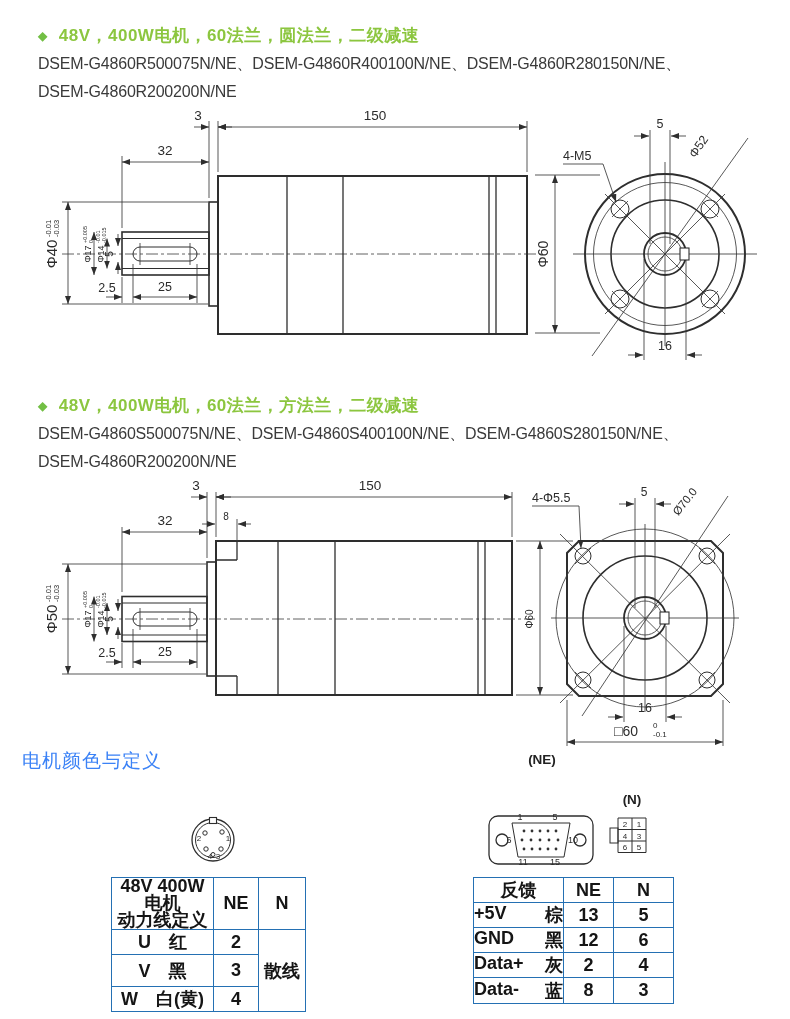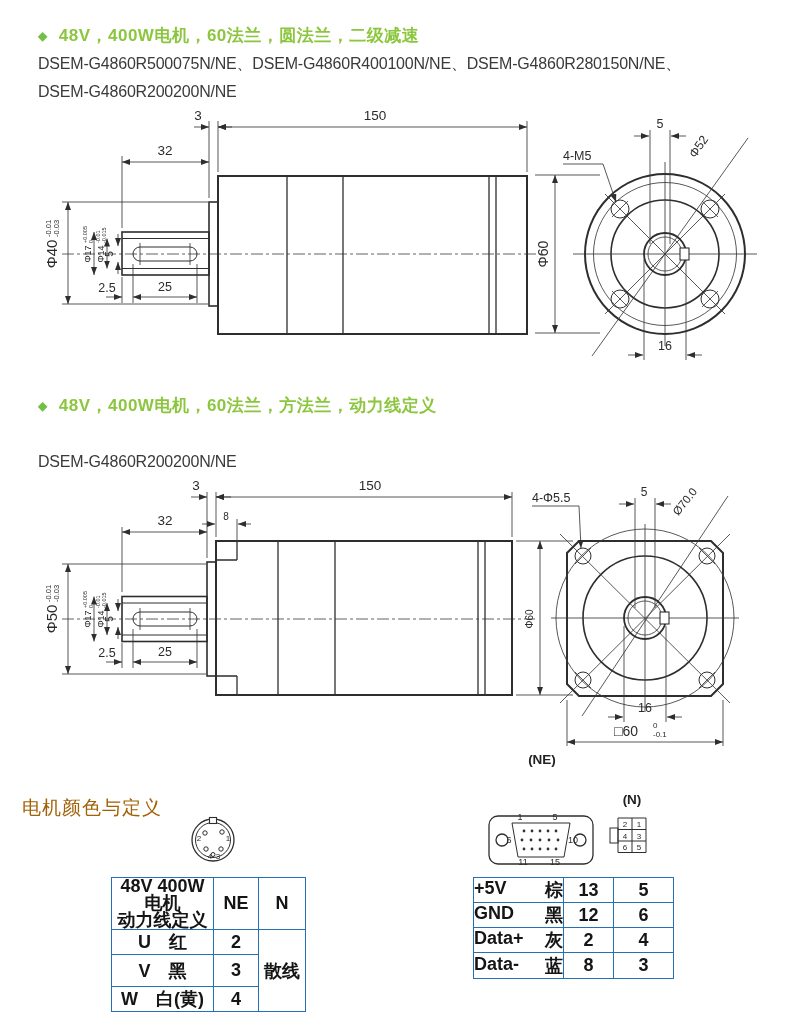--- a/index.html
+++ b/index.html
@@ -3,21 +3,21 @@
 <meta charset="utf-8">
 <style>
   html,body{margin:0;padding:0;background:#fff;}
   .page{position:relative;width:790px;height:1019px;background:#fff;overflow:hidden;
         font-family:"Liberation Sans",sans-serif;}
   .abs{position:absolute;}
   .green-heading{display:flex;align-items:center;gap:11px;color:#8CC63F;
         font-size:17px;font-weight:600;letter-spacing:0.5px;}
   .diamond{color:#72BF44;font-size:12px;line-height:1;}
   .models{color:#3a3a3a;font-size:16px;line-height:28px;font-weight:500;letter-spacing:-0.2px;}
-  .sec-title{color:#a16207;font-size:19px;font-weight:500;letter-spacing:1px;margin-top:47px;}
+  .sec-title{color:#3b82f6;font-size:19px;font-weight:500;letter-spacing:1px;}
   .conn-label{color:#222;font-size:13.5px;font-weight:600;text-align:center;}
 
   svg text{font-family:"Liberation Sans",sans-serif;fill:#2b2b2b;}
   .t{stroke:#2e2e2e;stroke-width:2;fill:none;}
   .t6{stroke:#2e2e2e;stroke-width:1.6;fill:none;}
   .t8{stroke:#2e2e2e;stroke-width:1.8;fill:none;}
   .m{stroke:#2e2e2e;stroke-width:1.3;fill:none;}
   .m1{stroke:#2e2e2e;stroke-width:1;fill:none;}
   .d{stroke:#3a3a3a;stroke-width:0.85;fill:none;}
   .cl{stroke:#3a3a3a;stroke-width:0.8;fill:none;stroke-dasharray:12 3 3 3;}
@@ -137,24 +137,24 @@
       <line class="d" x1="672" y1="251" x2="657" y2="251" marker-end="url(#a1e)"></line>
       <text x="635" y="246" text-anchor="middle" font-size="12.5">16</text>
       <circle class="t8" cx="635" cy="150" r="21"></circle>
       <circle class="d" cx="635" cy="150" r="17"></circle>
       <rect class="kw" x="650" y="144" width="9" height="12"></rect>
     </g>
   </svg>
 
   <div class="abs green-heading" style="left:38px;top:394px;">
     <span class="diamond">◆</span>
-    <span>48V，400W电机，60法兰，方法兰，动力线定义</span>
+    <span>48V，400W电机，60法兰，方法兰，二级减速</span>
   </div>
   <div class="abs models" style="left:38px;top:420px;">
-    <br>
+    <span>DSEM-G4860S500075N/NE、DSEM-G4860S400100N/NE、DSEM-G4860S280150N/NE、</span><br>
     <span>DSEM-G4860R200200N/NE</span>
   </div>
 
   <svg class="abs" style="left:30px;top:476px;" width="740" height="274" viewBox="0 0 740 274">
     <defs>
       <marker id="a2e" markerWidth="9" markerHeight="7" refX="8" refY="3" orient="auto" markerUnits="userSpaceOnUse">
           <path d="M0,0L8,3L0,6Z" fill="#2e2e2e"></path>
         </marker>
       <marker id="a2s" markerWidth="9" markerHeight="7" refX="0" refY="3" orient="auto" markerUnits="userSpaceOnUse">
           <path d="M8,0L0,3L8,6Z" fill="#2e2e2e"></path>
@@ -351,20 +351,25 @@
     </tbody>
   </table>
 
   <table class="btable" style="left:473px;top:877px;width:200px;">
     <colgroup>
         <col style="width:90px">
         <col style="width:50px">
         <col style="width:60px">
       </colgroup>
     <tbody>
+      <tr style="height:22px;">
+        <td>反馈</td>
+        <td>NE</td>
+        <td>N</td>
+      </tr>
       <tr style="height:21px;">
         <td class="lr"><span>+5V</span><span class="rgt">棕</span></td>
         <td>13</td>
         <td>5</td>
       </tr>
       <tr style="height:21px;">
         <td class="lr"><span>GND</span><span class="rgt">黑</span></td>
         <td>12</td>
         <td>6</td>
       </tr>

